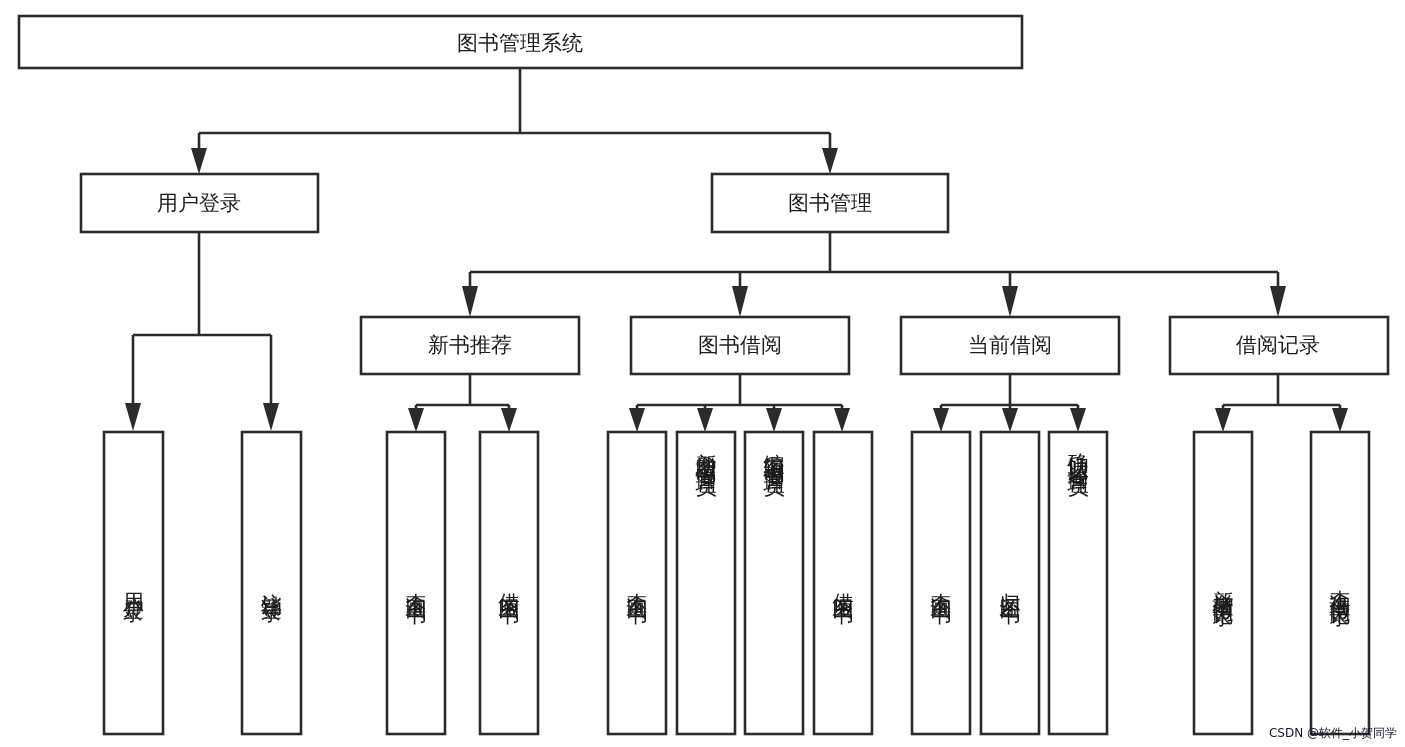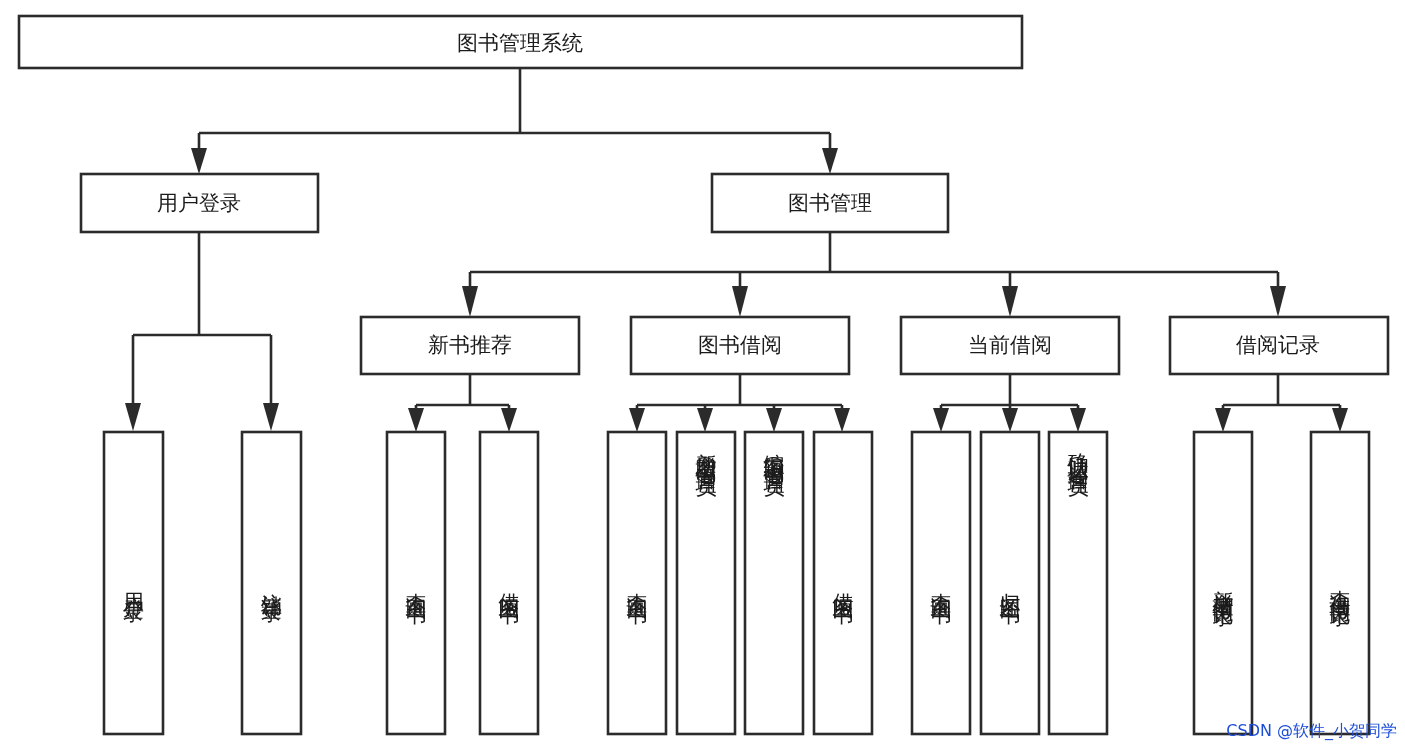--- a/index.html
+++ b/index.html
@@ -60,22 +60,22 @@
     line-height: 1.05;
     letter-spacing: 3.5px;
     color: #1b1b1b;
     white-space: nowrap;
   }
   .watermark {
     position: absolute;
     right: 8px;
     bottom: 5px;
     font-family: "DejaVu Sans", "Liberation Sans", sans-serif;
-    font-size: 16px;
-    color: #1d4ed8;
+    font-size: 12px;
+    color: #0f172a;
     white-space: nowrap;
     pointer-events: none;
   }
 </style>
 </head>
 <body>
 
 <svg id="diagram" viewBox="0 0 1405 747">
 
   <g>

